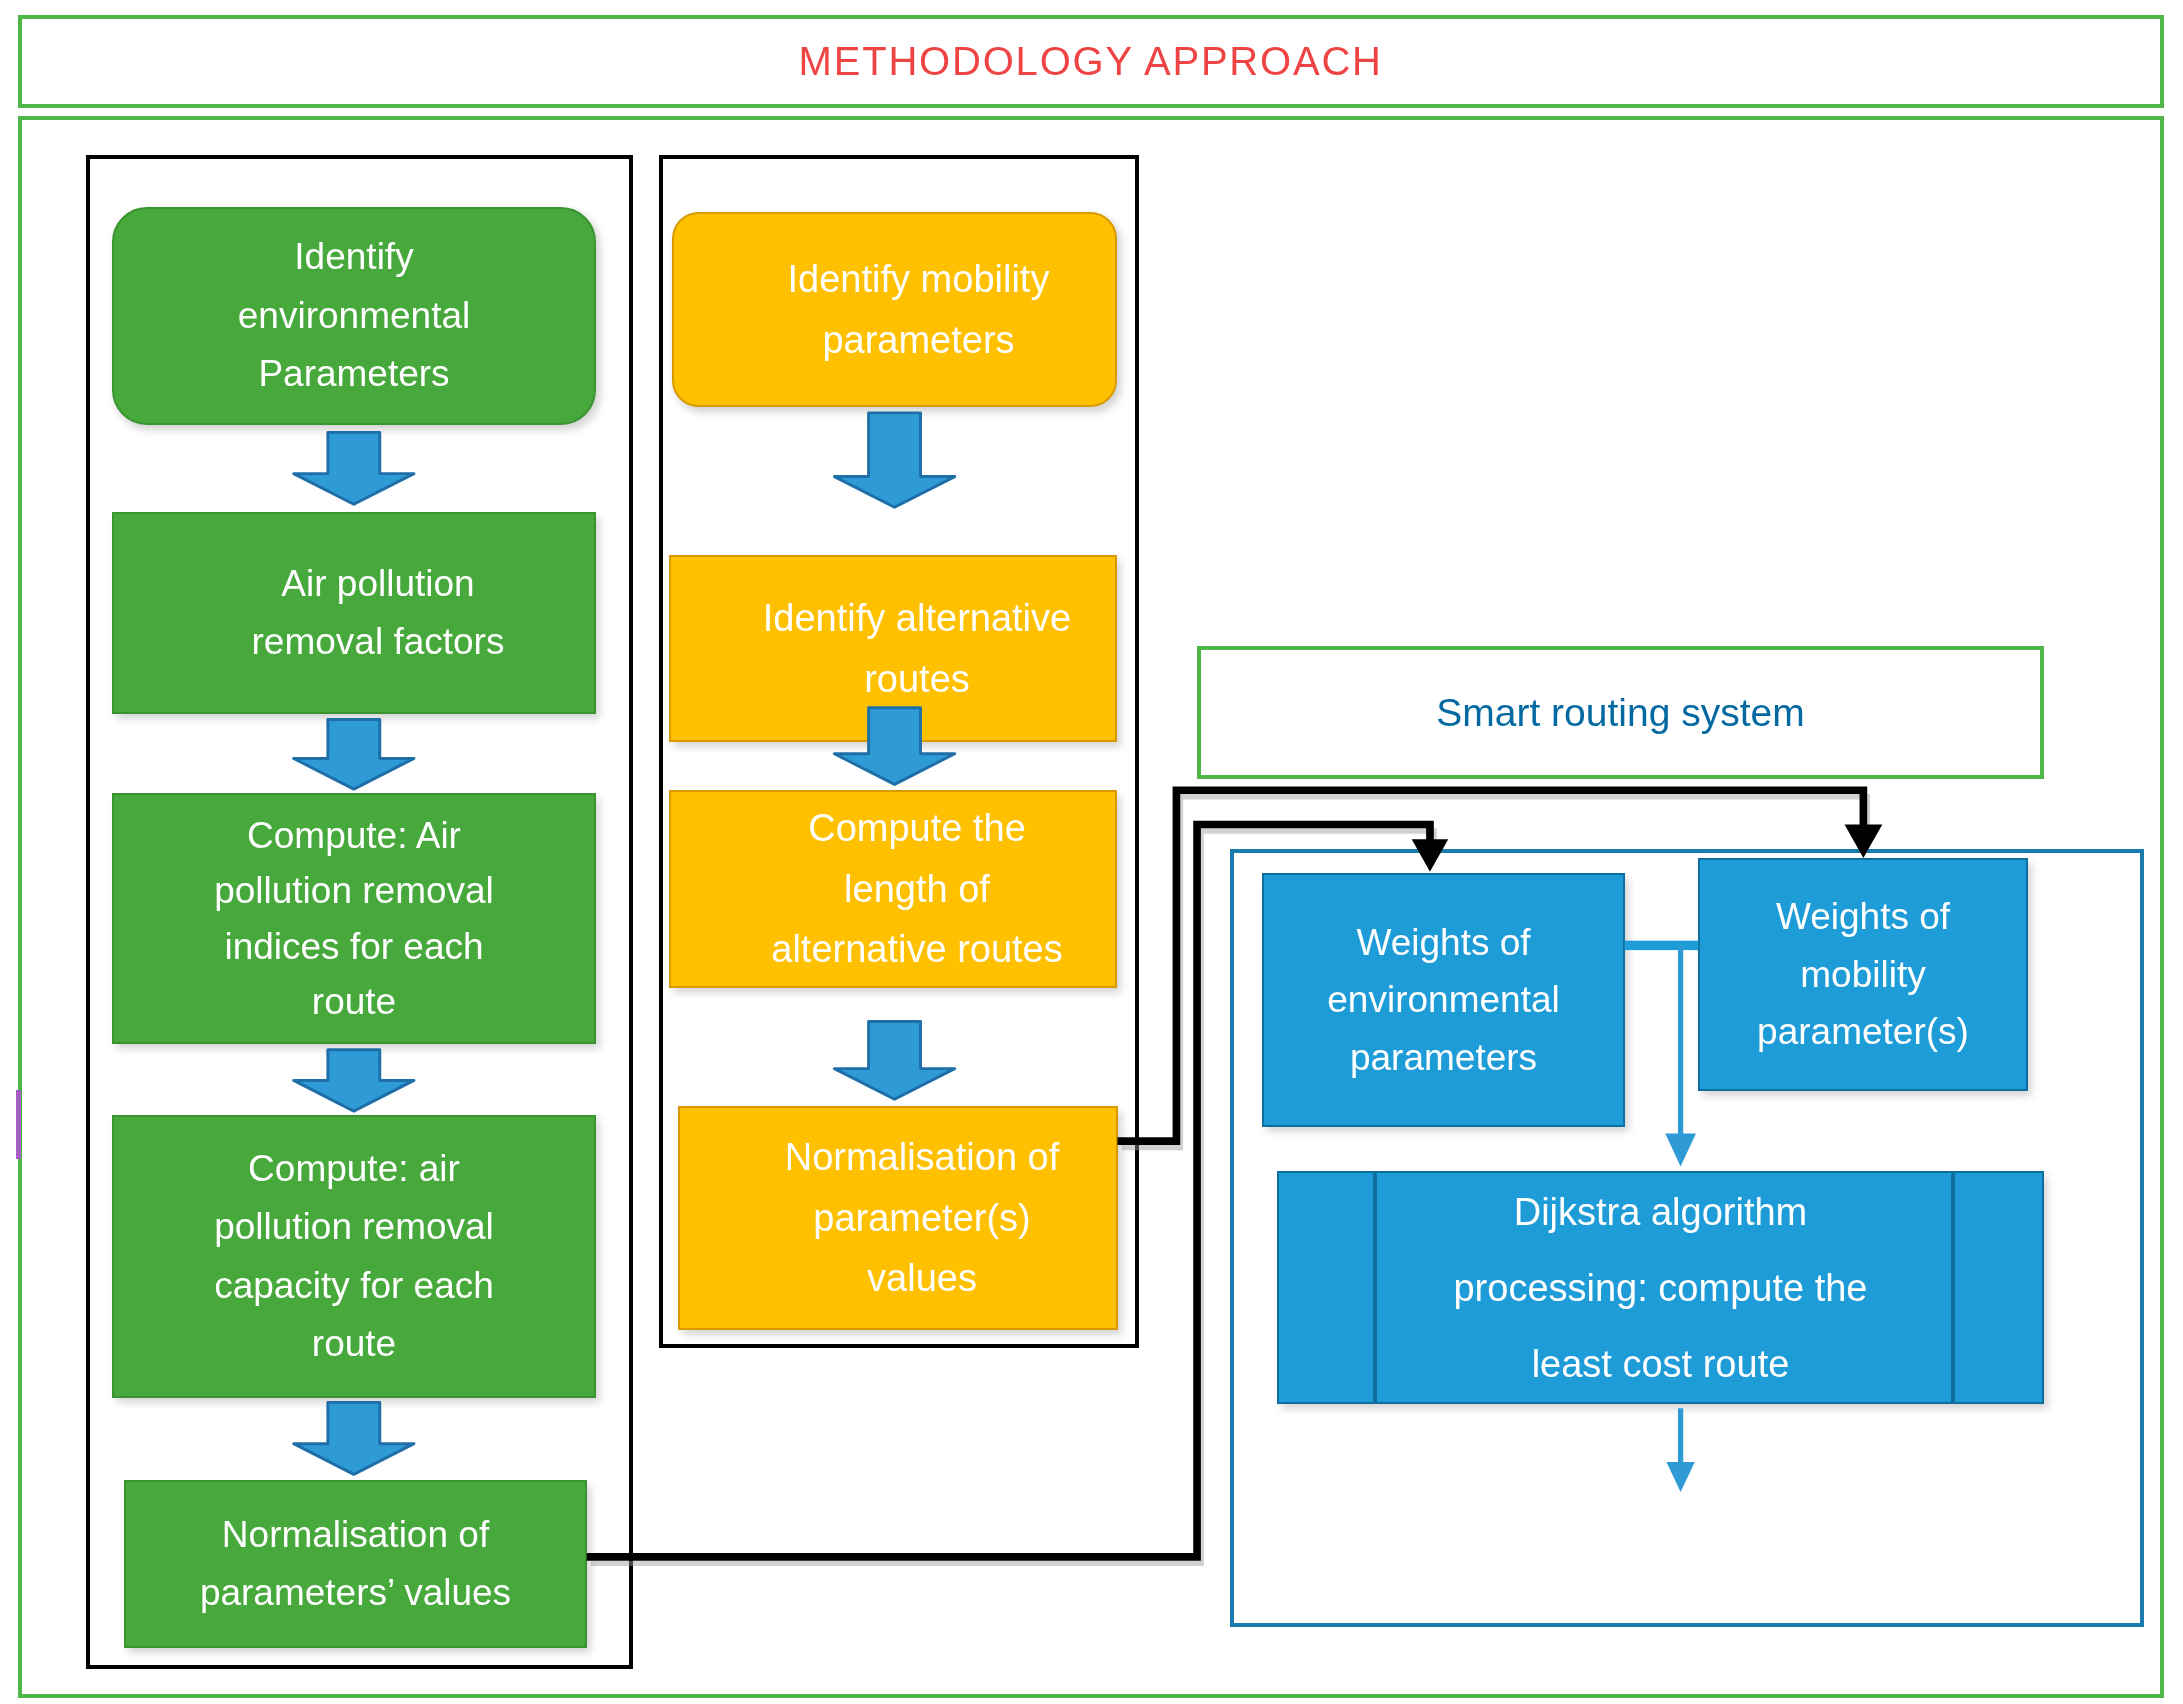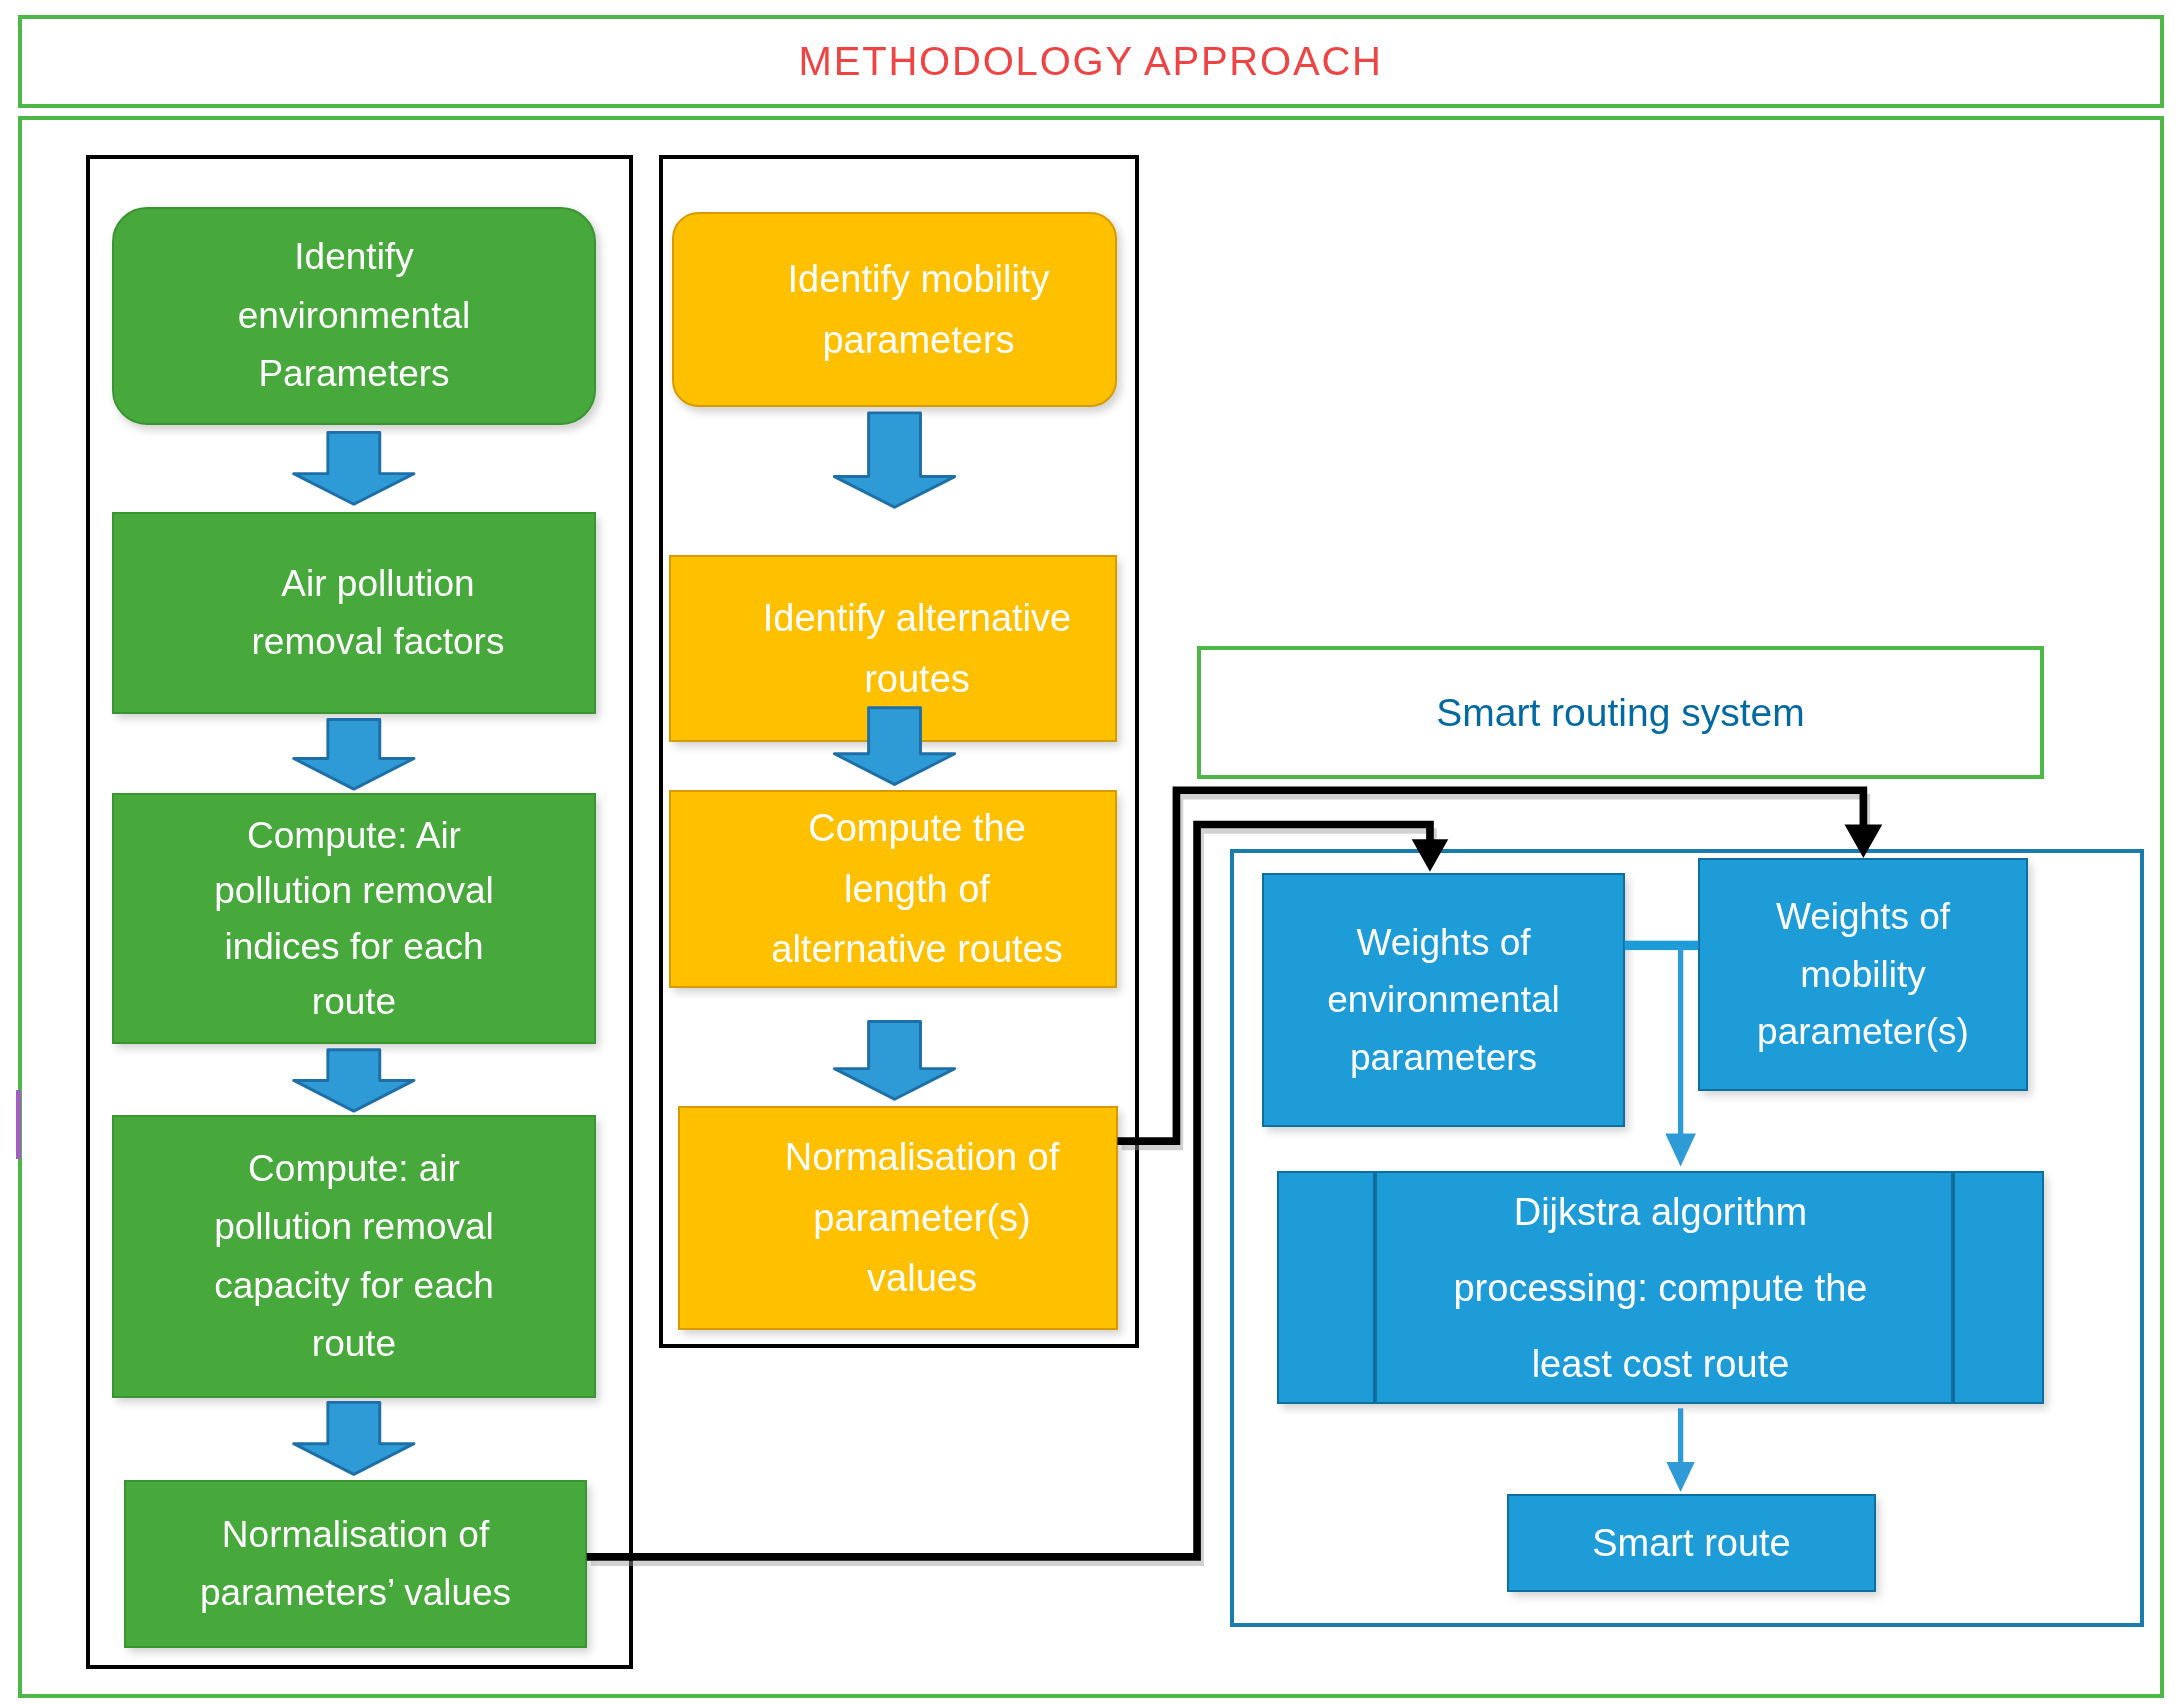--- a/index.html
+++ b/index.html
@@ -139,23 +139,20 @@
 mobility
 parameter(s)</span>
   </div>
   <div class="node b-node pos-dijk">
     <div class="dijk-divider dijk-div-left"></div>
     <div class="dijk-divider dijk-div-right"></div>
     <span>Dijkstra algorithm
 processing: compute the
 least cost route</span>
   </div>
-  <div class="node b-node pos-smart">
-    <span>Smart route</span>
-  </div>
 
   <svg class="overlay" viewBox="0 0 3702 2891">
 
     <g transform="translate(7,11)" opacity="0.45">
       <path d="M1895 1935 H1995 V1340 H3160 V1400" fill="none" stroke="#9a9a9a" stroke-width="9"></path>
       <path d="M995 2640 H2030 V1398 H2425 V1425" fill="none" stroke="#9a9a9a" stroke-width="9"></path>
     </g>
 
     <polygon points="556,733 644,733 644,803 702,803 600,855 498,803 556,803" fill="#2E9BD6" stroke="#1E6FA8" stroke-width="5" stroke-linejoin="round"></polygon>
     <polygon points="556,1220 644,1220 644,1286 702,1286 600,1338 498,1286 556,1286" fill="#2E9BD6" stroke="#1E6FA8" stroke-width="5" stroke-linejoin="round"></polygon>

